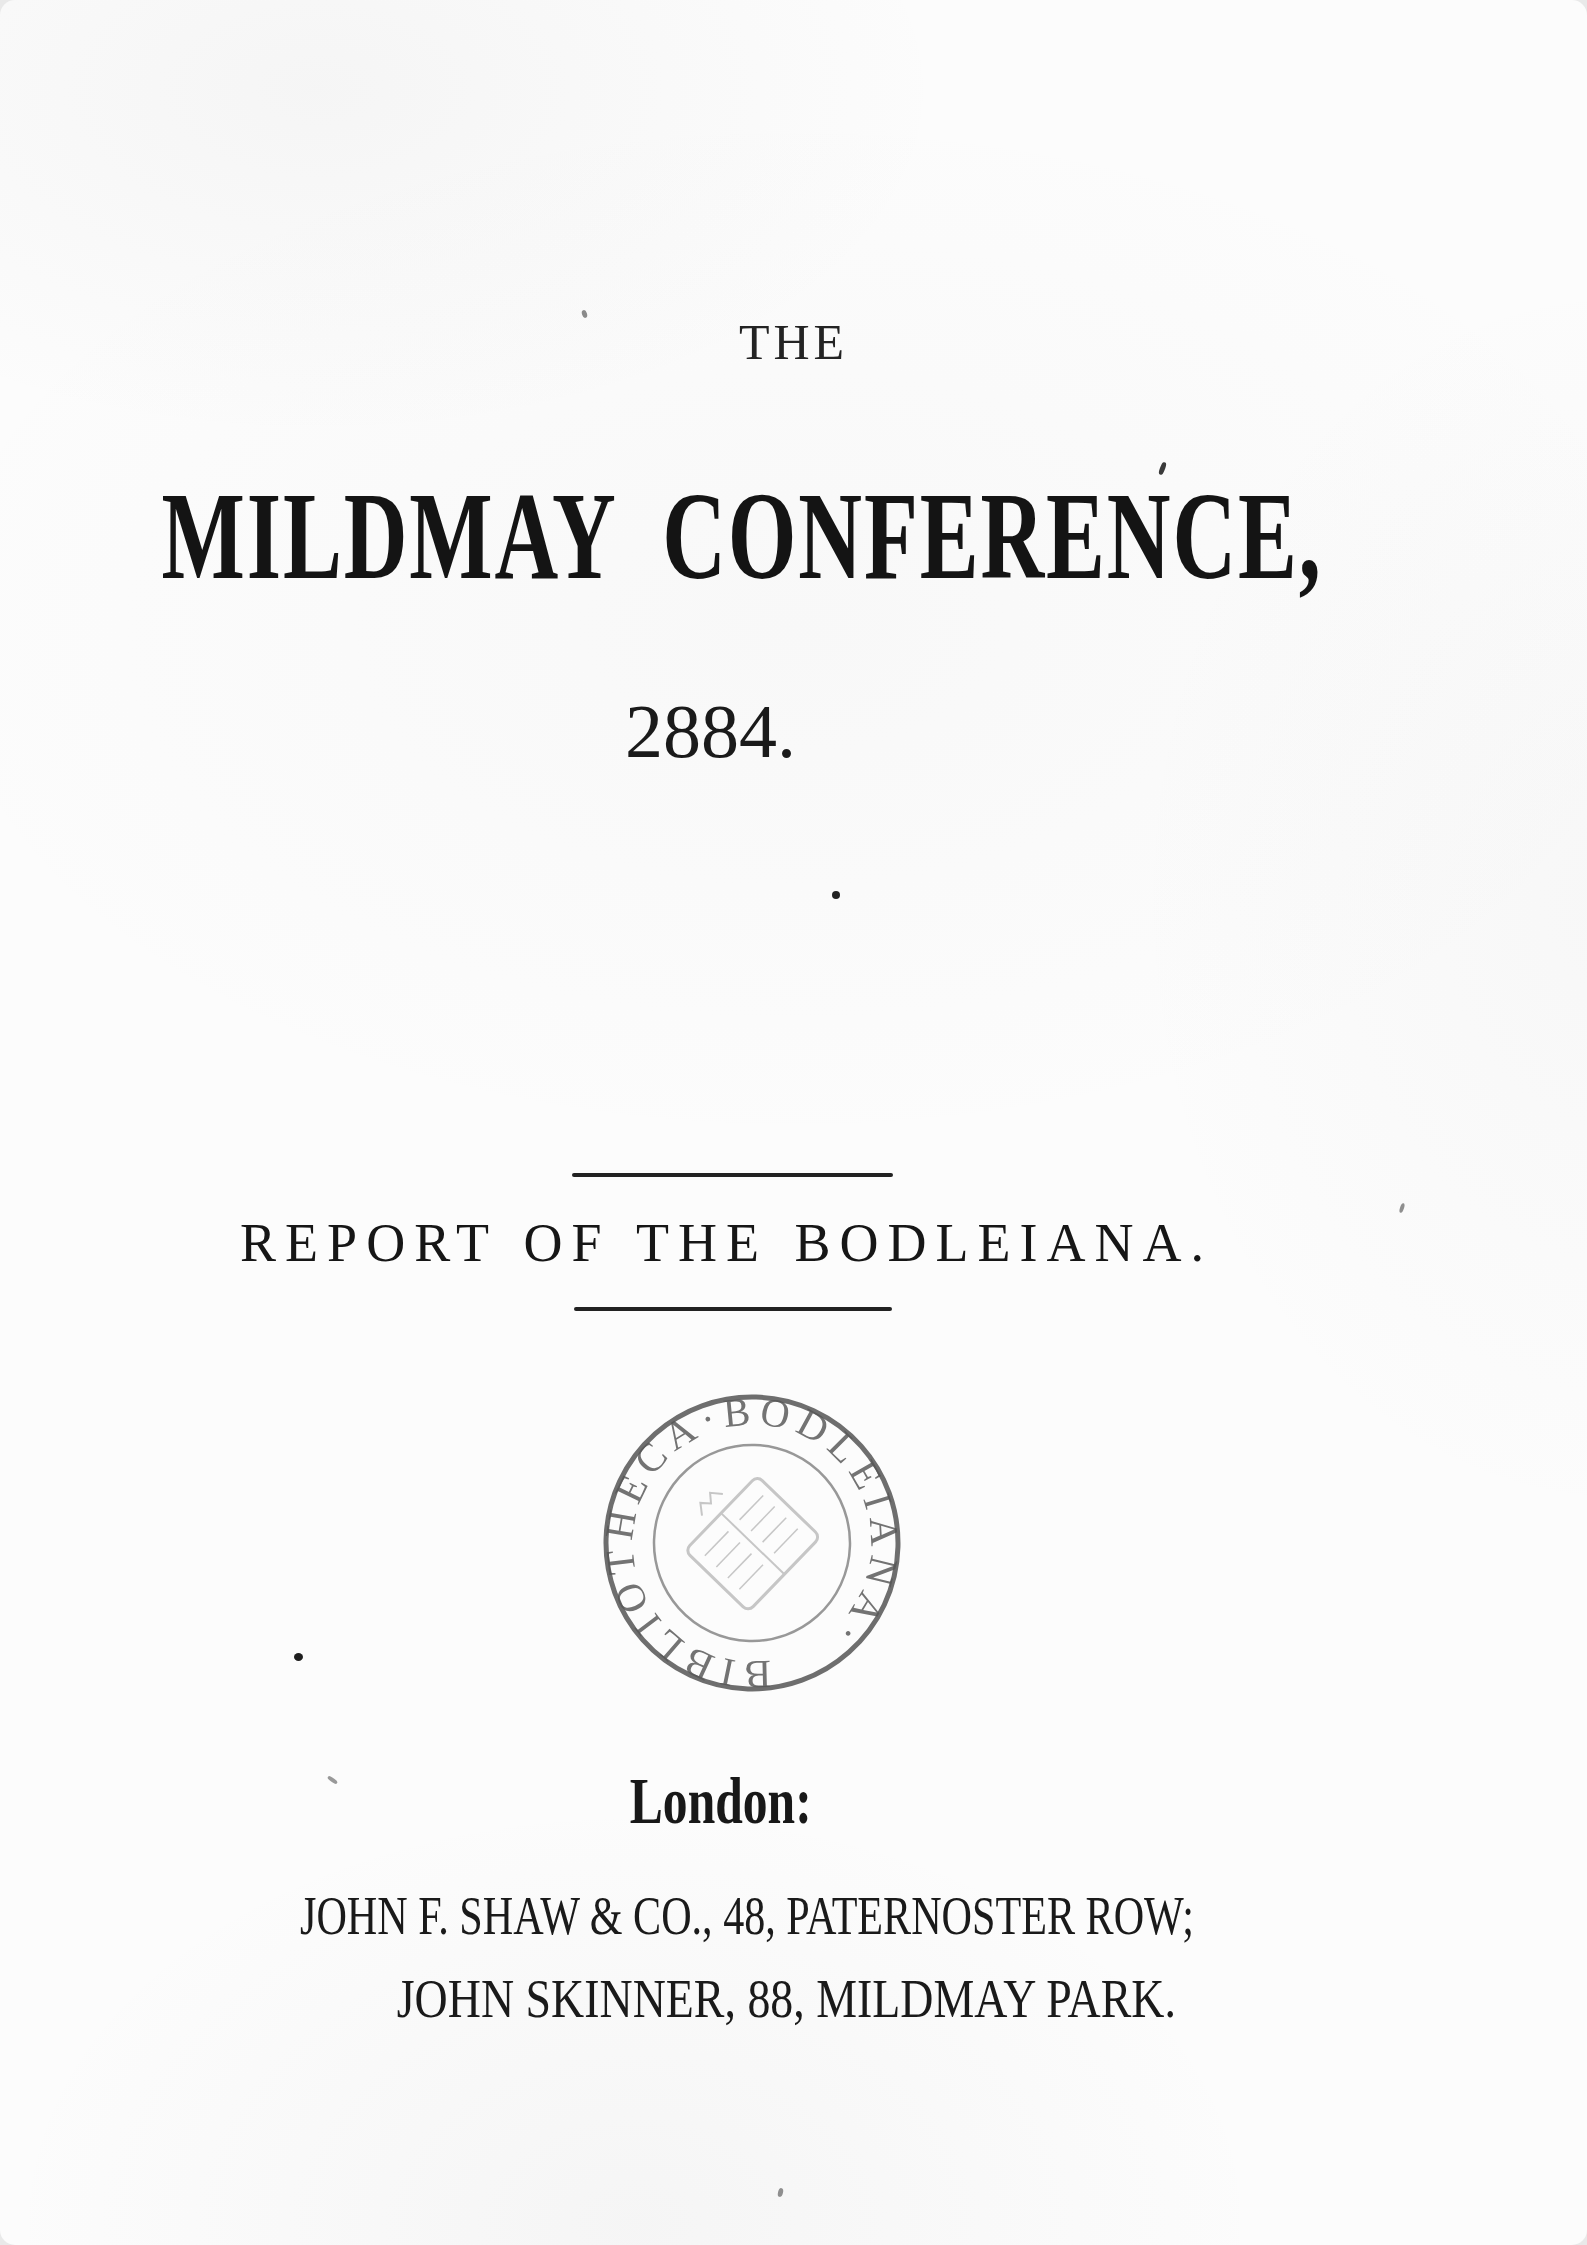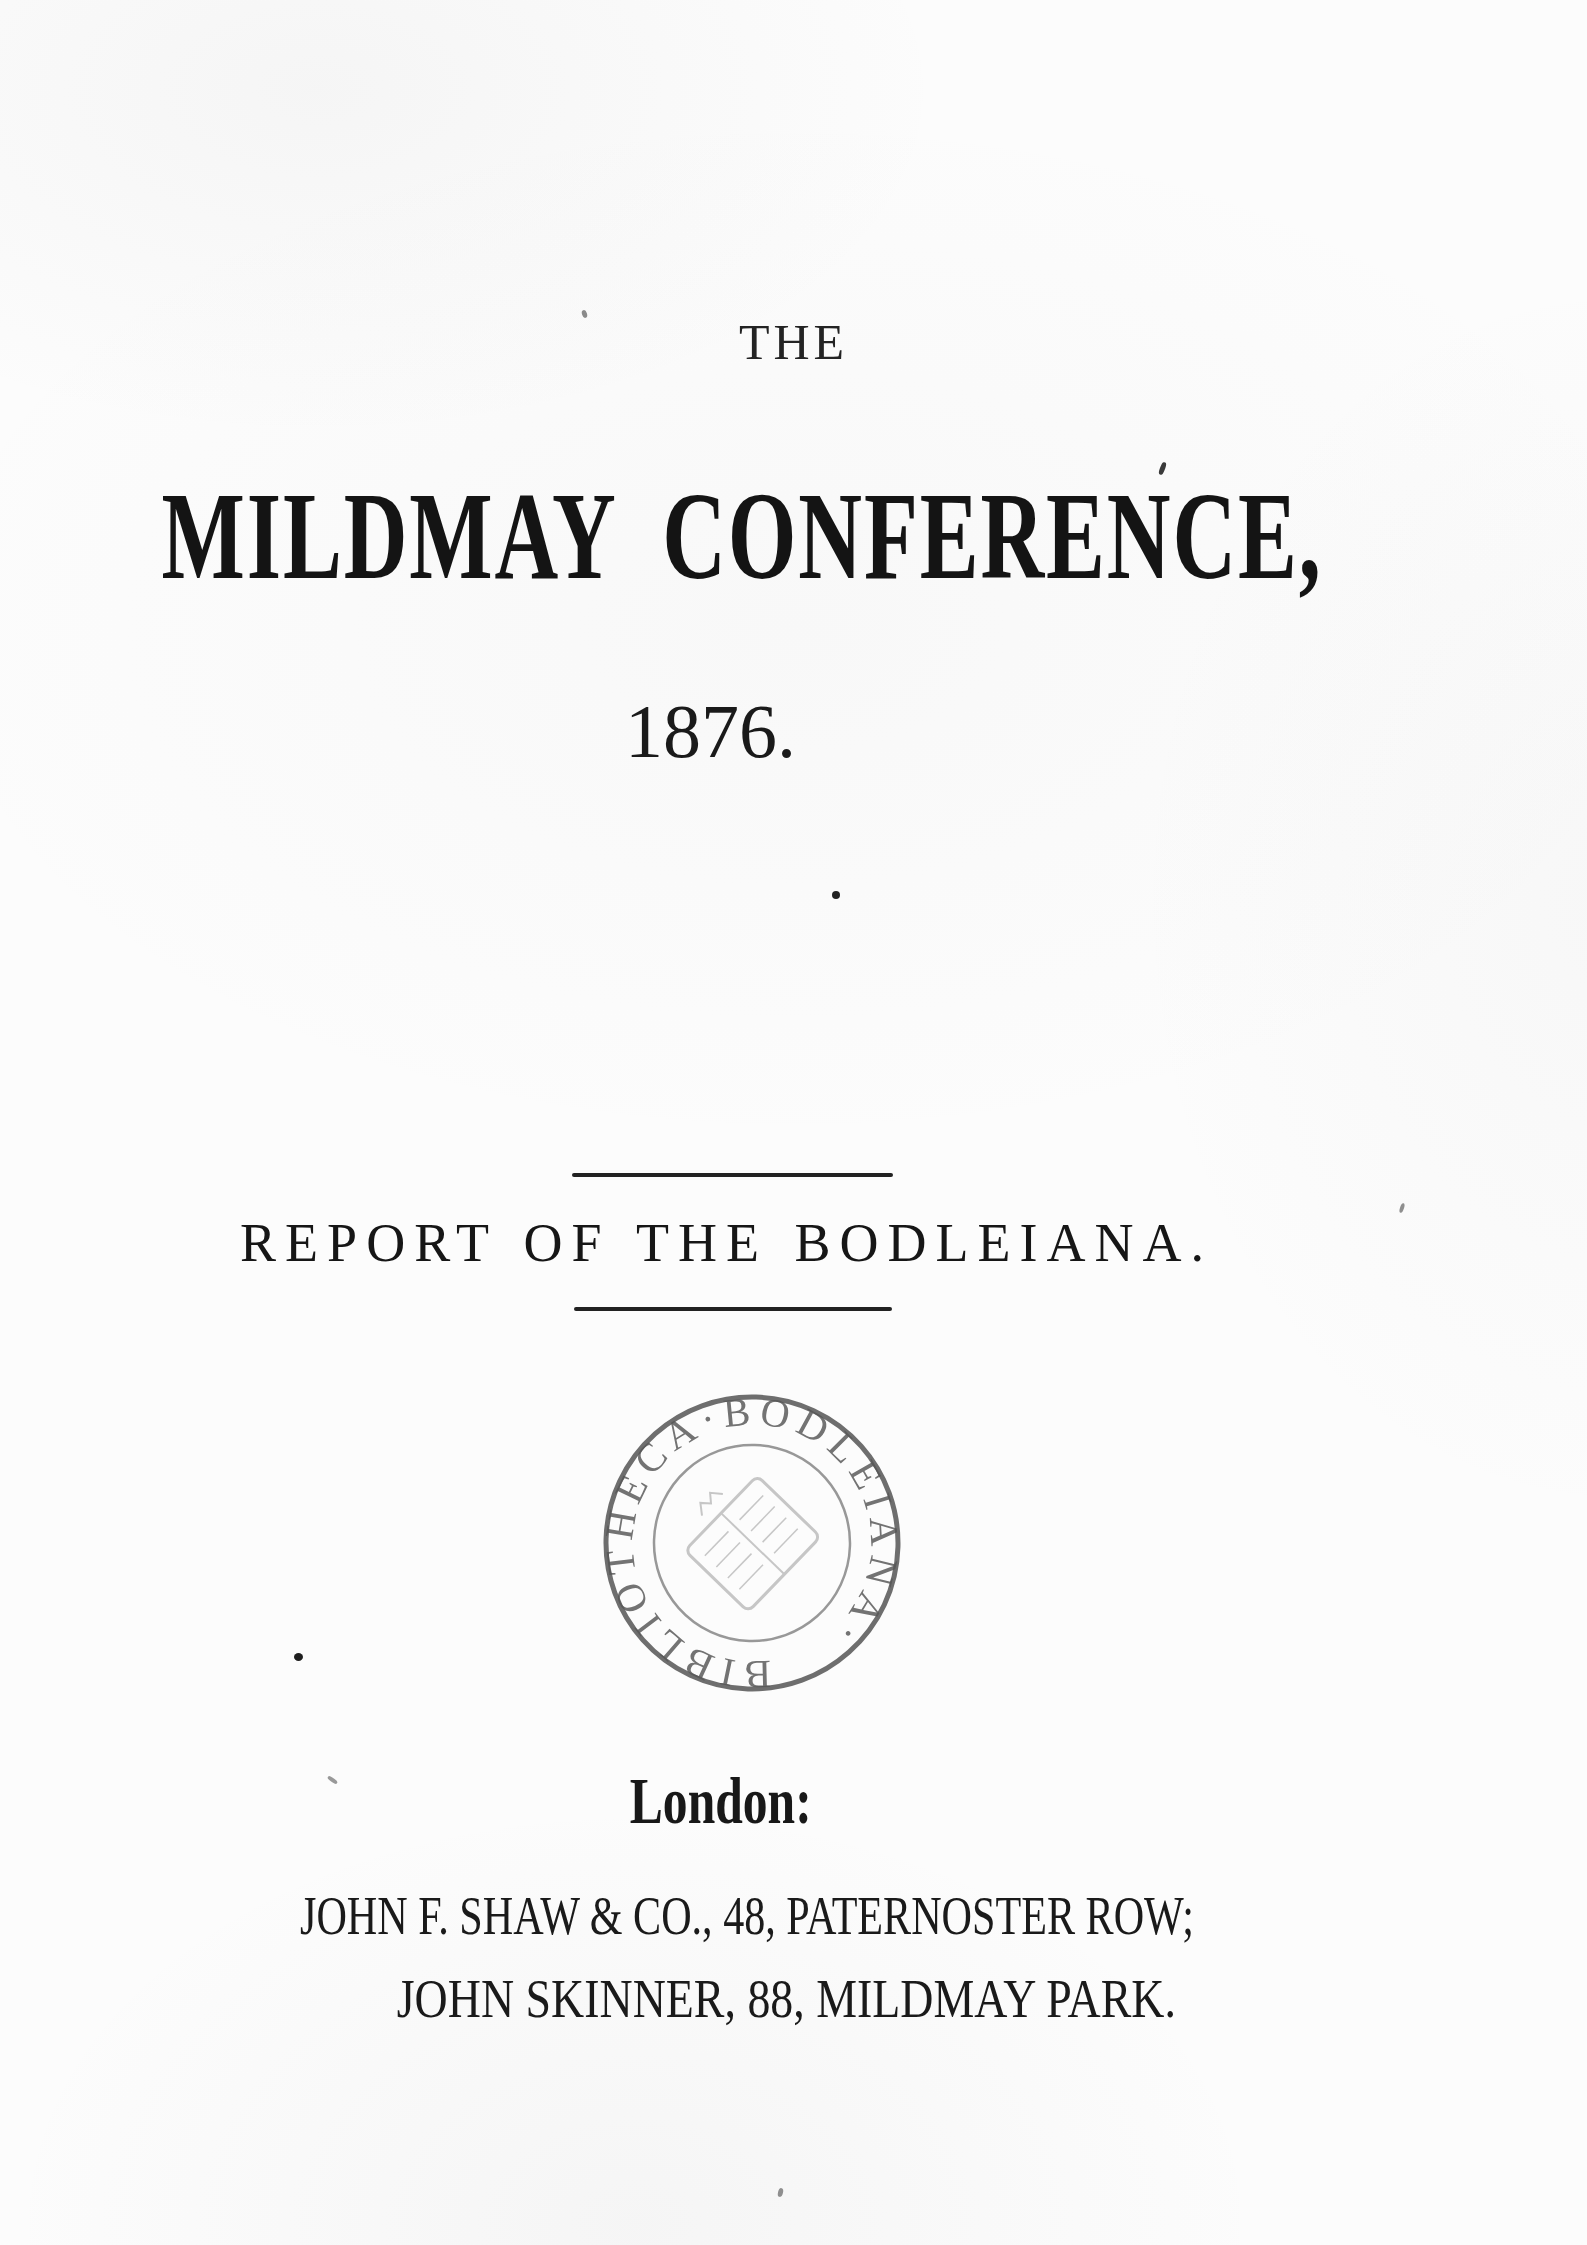--- a/index.html
+++ b/index.html
@@ -7,20 +7,21 @@
   .page{
     position:relative;width:1587px;height:2245px;overflow:hidden;
     background:
       radial-gradient(ellipse 900px 500px at 20% 4%, rgba(120,120,120,0.05), rgba(0,0,0,0) 70%),
       radial-gradient(ellipse 700px 900px at 102% 40%, rgba(130,130,130,0.04), rgba(0,0,0,0) 70%),
       radial-gradient(ellipse 1200px 700px at 50% 28%, rgba(140,140,140,0.035), rgba(0,0,0,0) 75%),
       radial-gradient(ellipse 900px 600px at 40% 99%, rgba(120,120,120,0.05), rgba(0,0,0,0) 70%),
       #fcfcfc;
     font-family:"Liberation Serif","DejaVu Serif",serif;
     color:#1c1c1c;
+    border-radius:15px;
   }
   .line{position:absolute;width:1587px;left:0;text-align:center;line-height:1;white-space:nowrap;}
   .inner{display:inline-block;transform-origin:50% 0%;}
   .pretitle{top:317px;font-size:50px;letter-spacing:4px;color:#232323;}
   .title{top:474px;font-size:96px;font-weight:bold;letter-spacing:2px;word-spacing:26px;color:#141414;}
   .title .inner{transform:scale(0.92,1.30);}
   .title-wrap{margin-left:-51px;}
   .year{top:693px;font-size:76px;color:#1a1a1a;margin-left:-83px;font-feature-settings:"onum" 1;}
   .rule{position:absolute;height:4px;background:#222;border-radius:2px;}
   .rule1{top:1173px;left:572px;width:321px;}
@@ -42,21 +43,21 @@
 
   <div class="line pretitle">
     <span class="inner">THE</span>
   </div>
 
   <div class="line title title-wrap">
     <span class="inner">MILDMAY CONFERENCE,</span>
   </div>
 
   <div class="line year">
-    <span class="inner">1876.</span>
+    <span class="inner">2884.</span>
   </div>
 
   <div class="rule rule1"></div>
 
   <div class="line section">
     <span class="inner">REPORT OF THE BODLEIANA.</span>
   </div>
 
   <div class="rule rule2"></div>
 

